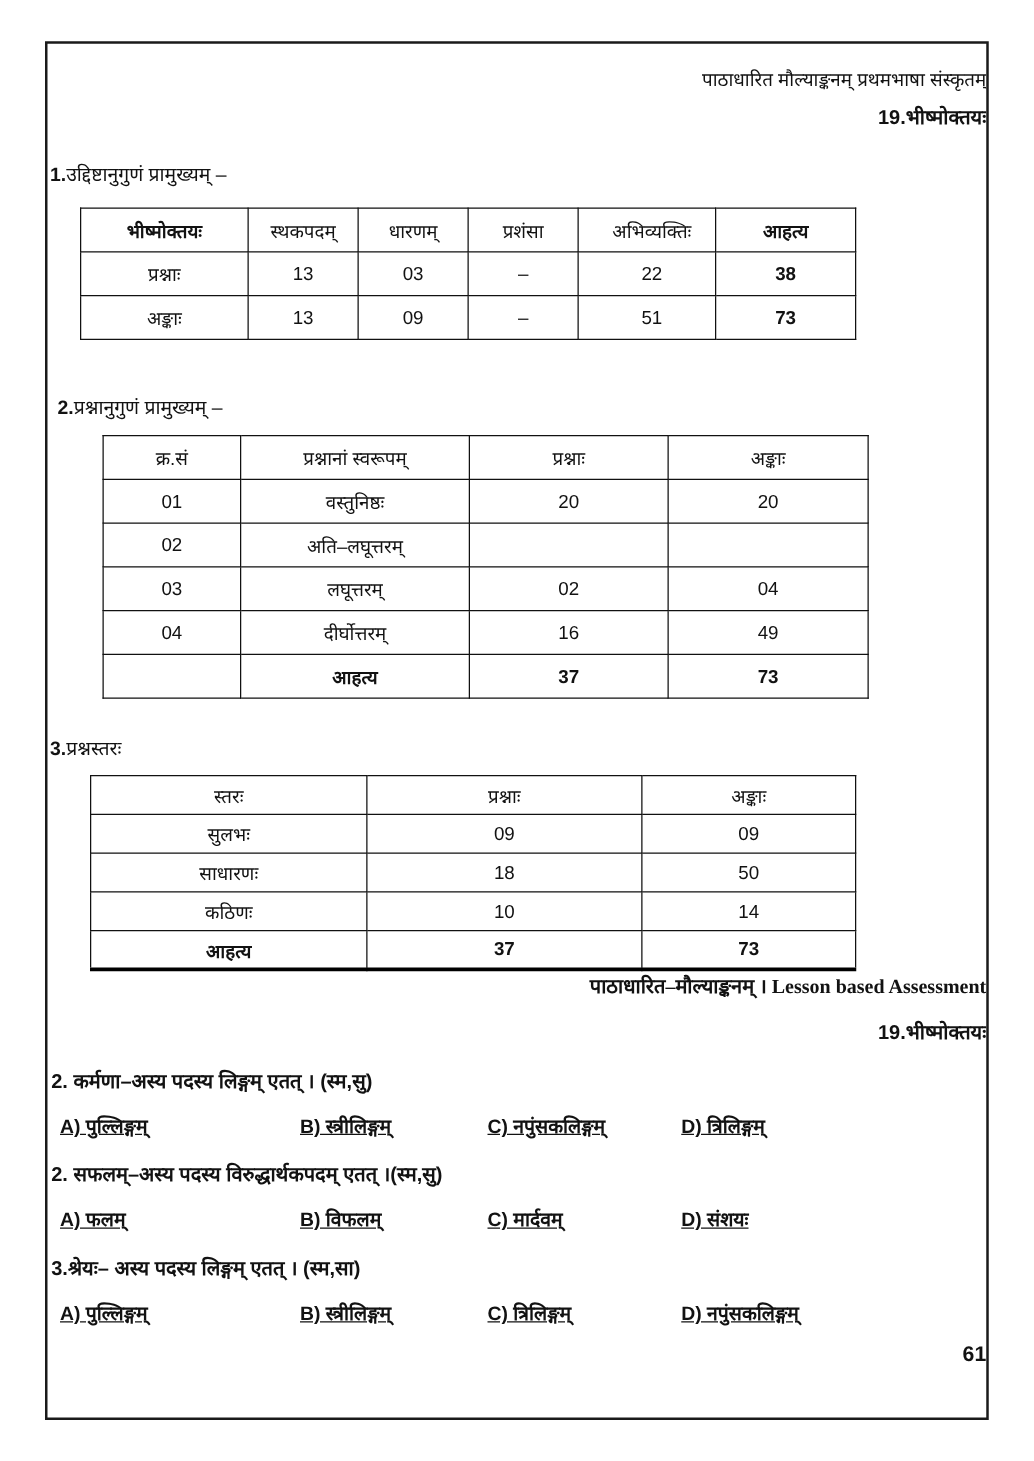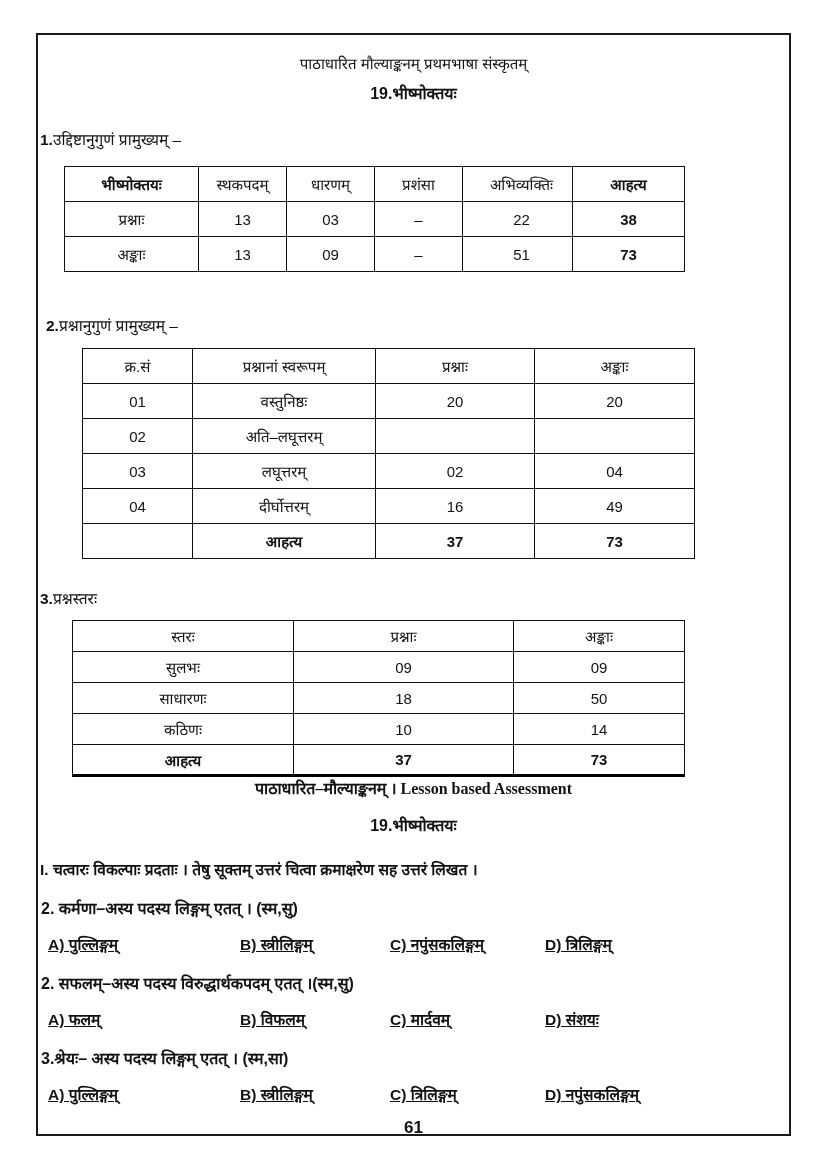--- a/index.html
+++ b/index.html
@@ -8,21 +8,21 @@
     width: 827px; height: 1169px; position: relative;
     font-family: "Liberation Sans", "DejaVu Sans", sans-serif;
     color: #121212;
   }
   .frame {
     position: absolute; left: 36px; top: 33px;
     width: 755px; height: 1103px;
     border: 2px solid #1a1a1a;
     overflow: hidden;
   }
-  .center { text-align: center; }
+  .center { text-align: right; }
   .title-line { margin-top: 18px; font-size: 15px; }
   .lesson-title { margin-top: 9px; font-size: 16px; font-weight: bold; }
 
   .sec-heading { font-size: 15.5px; margin-left: 2px; }
   .sec-heading .sec-num { font-weight: bold; }
   .s1 { margin-top: 24px; }
   .s2 { margin-top: 42px; margin-left: 8px; }
   .s3 { margin-top: 28px; margin-left: 2px; }
 
   table { border-collapse: collapse; table-layout: fixed; font-size: 15px; }
@@ -172,21 +172,20 @@
       <td class="c0">आहत्य</td>
       <td class="c1">37</td>
       <td class="c2">73</td>
     </tr>
   </tbody>
     </table>
 
   <div class="center assess-title">पाठाधारित–मौल्याङ्कनम् । Lesson based Assessment</div>
   <div class="center assess-lesson">19.भीष्मोक्तयः</div>
 
-  <div class="instruction">I. चत्वारः विकल्पाः प्रदताः । तेषु सूक्तम् उत्तरं चित्वा क्रमाक्षरेण सह उत्तरं लिखत ।</div>
 
   <div class="question">2. कर्मणा–अस्य पदस्य लिङ्गम् एतत् ।  (स्म,सु)</div>
   <div class="options">
     <span>A) पुल्लिङ्गम्</span>
     <span>B) स्त्रीलिङ्गम्</span>
     <span>C) नपुंसकलिङ्गम्</span>
     <span>D) त्रिलिङ्गम्</span>
   </div>
 
   <div class="question">2.  सफलम्–अस्य पदस्य विरुद्धार्थकपदम् एतत् ।(स्म,सु)</div>

